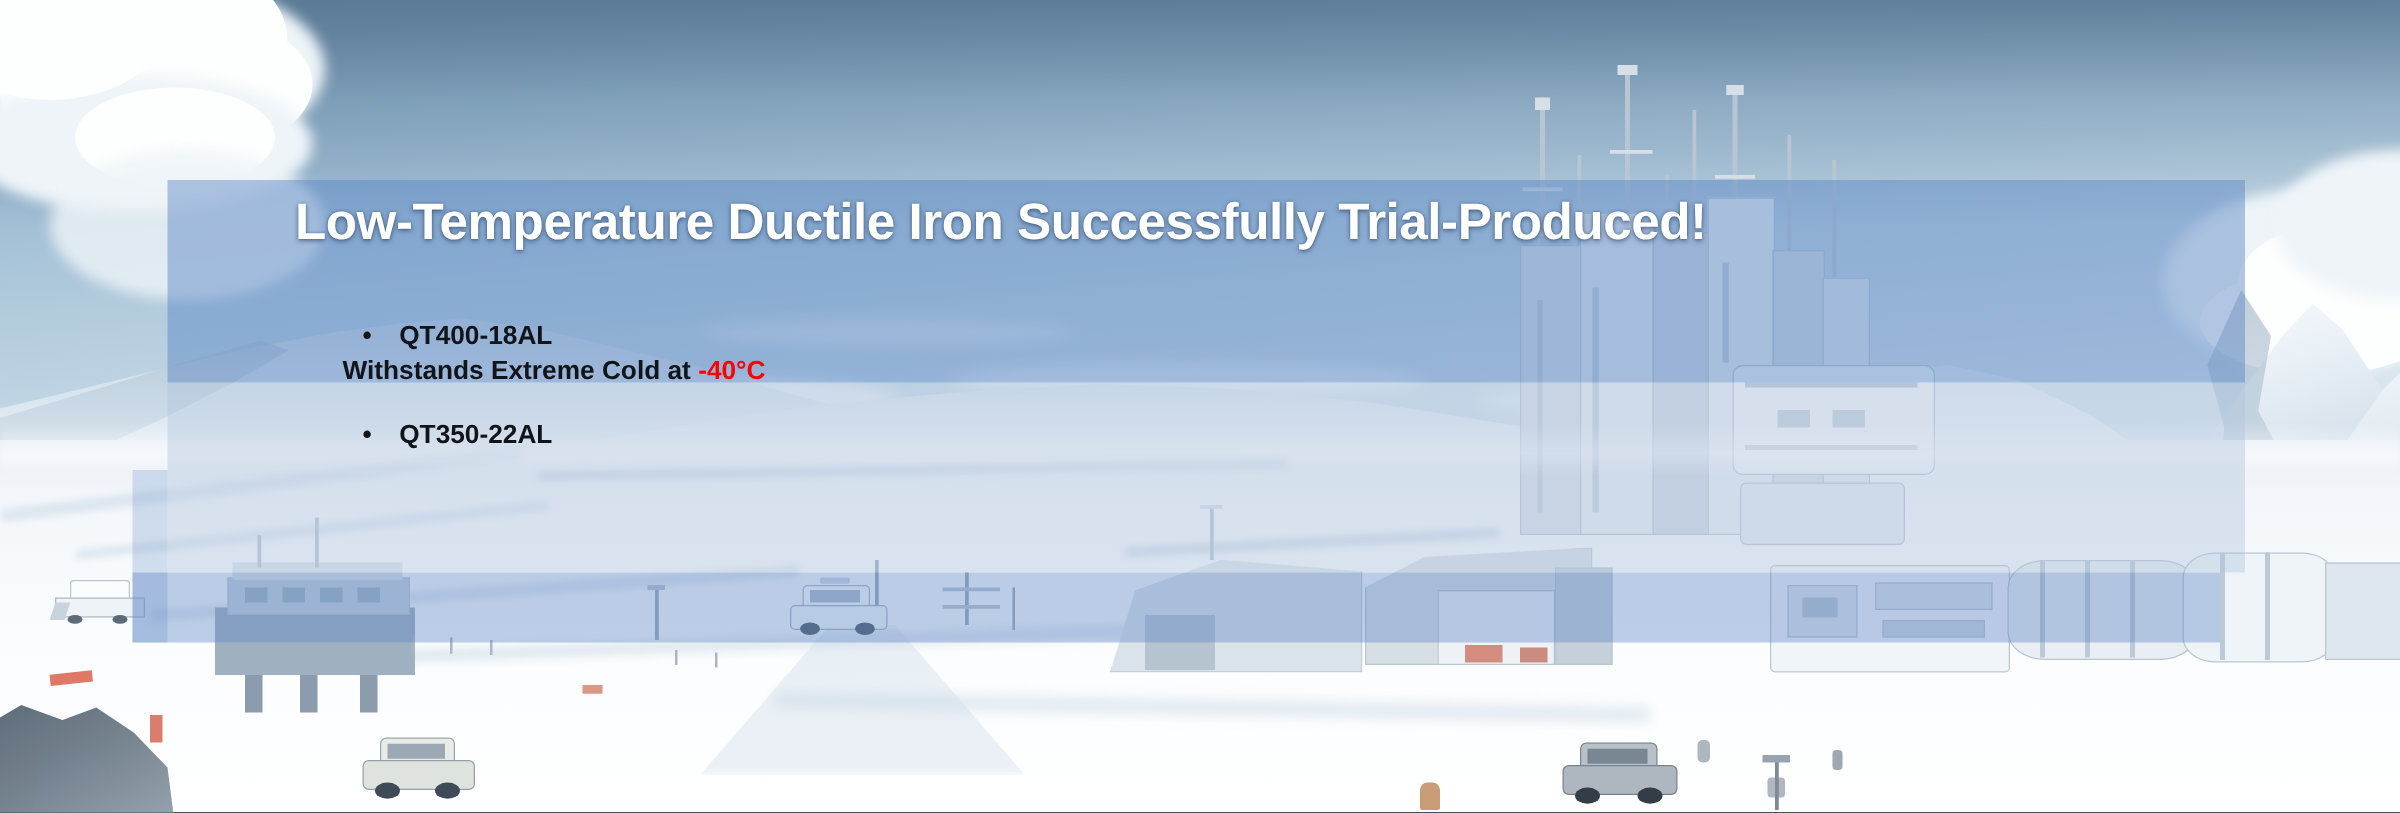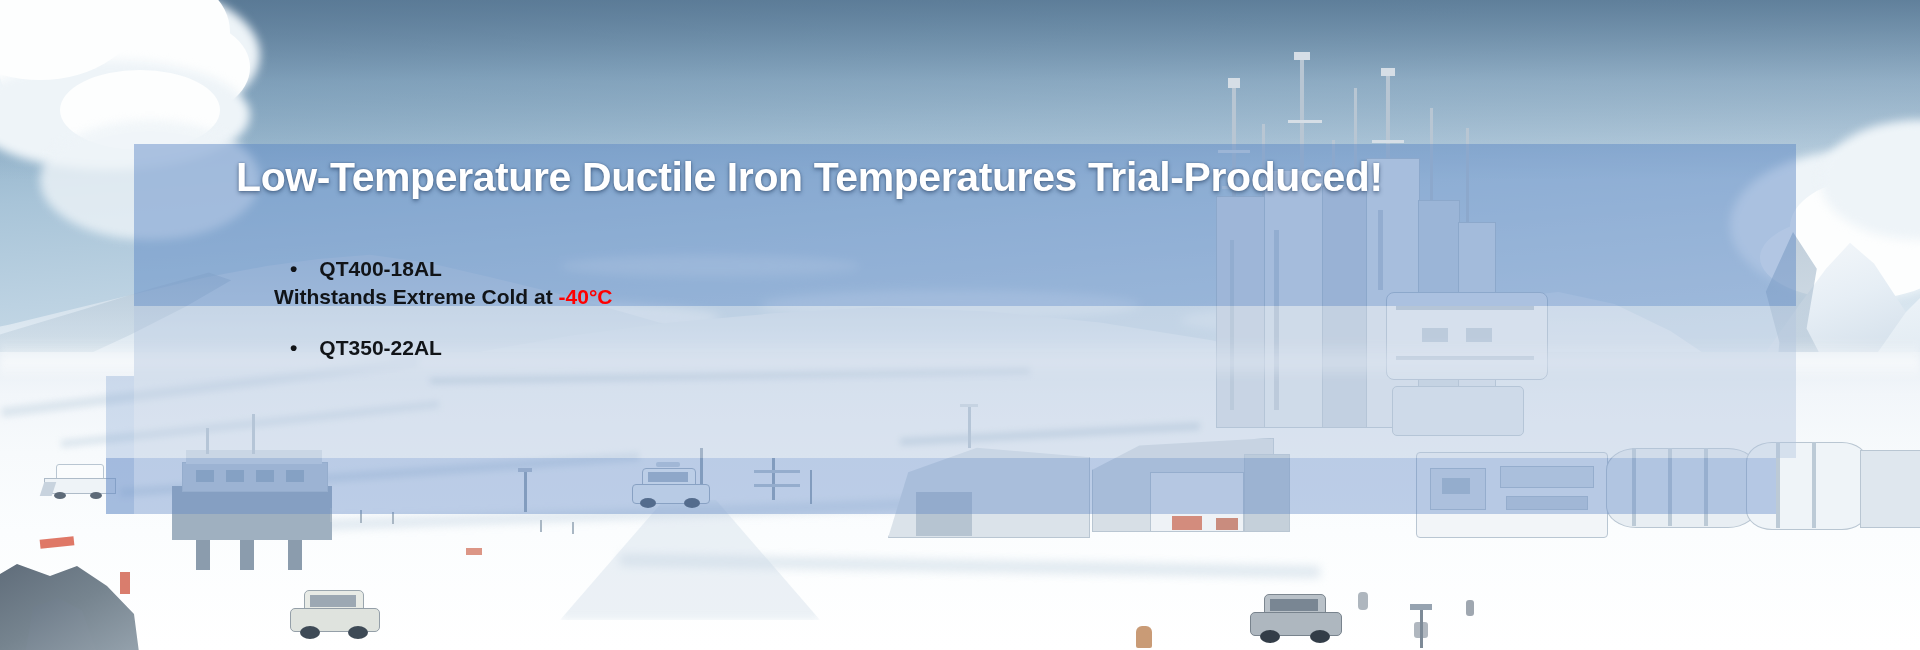--- a/index.html
+++ b/index.html
@@ -294,21 +294,21 @@
          background:linear-gradient(180deg,rgba(255,255,255,0) 0%,rgba(255,255,255,.55) 60%,rgba(255,255,255,0) 100%);
          filter:blur(3px);"></div>
   </div>
 
   <div class="band band-foot2"></div>
   <div class="band band-foot"></div>
   <div class="band band-body"></div>
   <div class="band band-title"></div>
 
   <div class="headline">
-    <span class="ln ln2">Low-Temperature Ductile Iron Temperatures Trial-Produced!</span>
+    <span class="ln ln2">Low-Temperature Ductile Iron Successfully Trial-Produced!</span>
   </div>
 
   <div class="bullets">
 
     <div class="bgroup">
       <div class="brow1">
         <span class="bdot">•</span>
         <span>QT400-18AL</span>
       </div>
       <div class="brow2">

